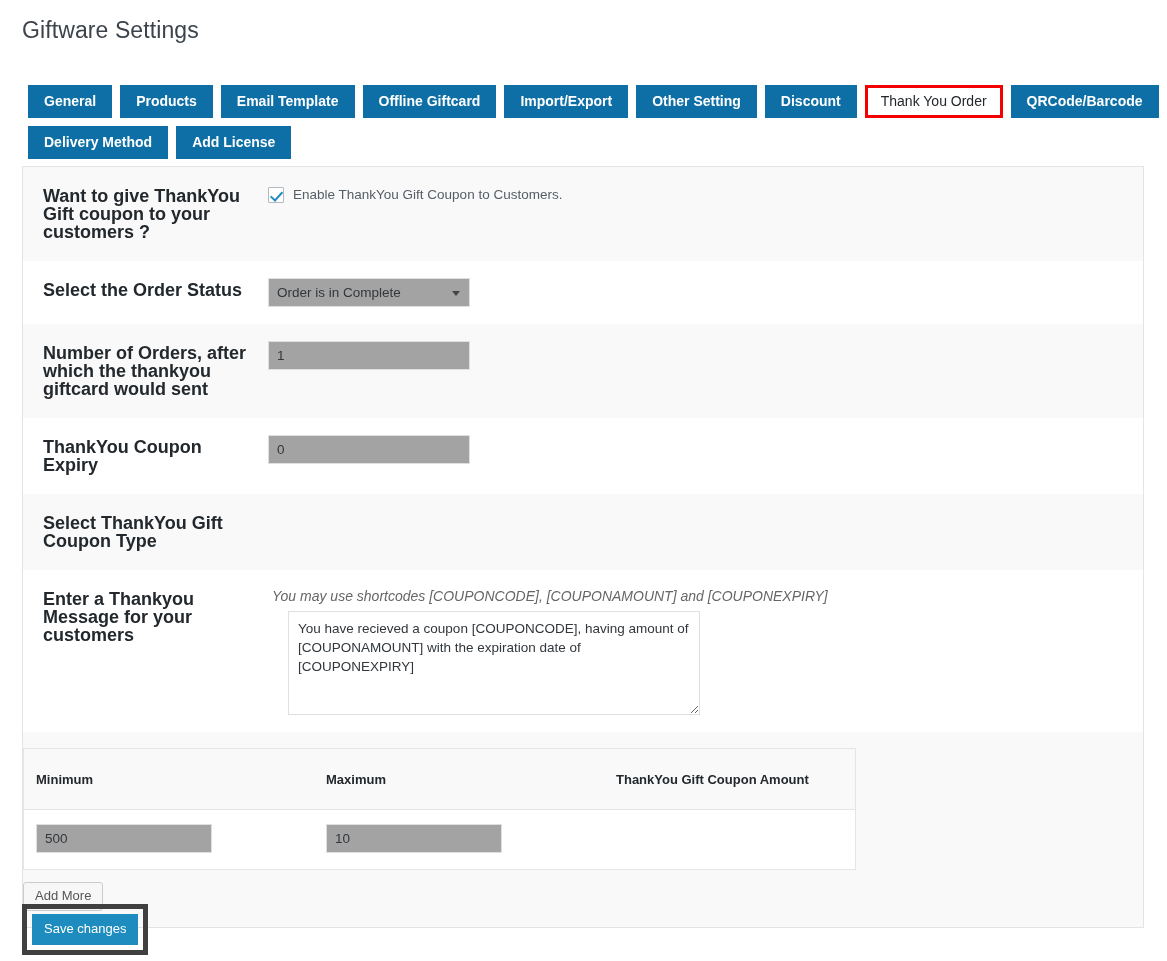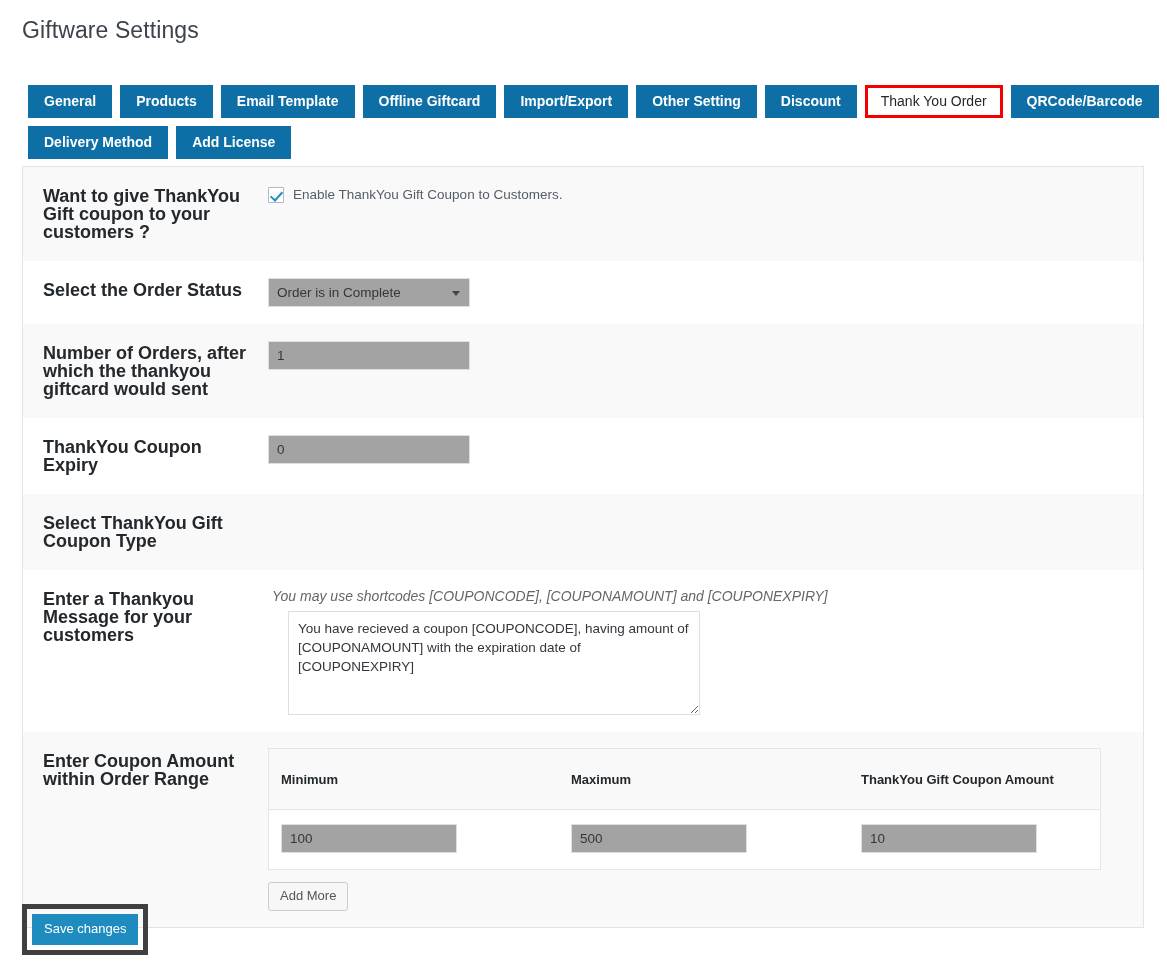--- a/index.html
+++ b/index.html
@@ -296,32 +296,28 @@
 
     <div class="row">
       <div class="row-label">Enter a Thankyou Message for your customers</div>
       <div class="row-field">
         <div class="hint">You may use shortcodes [COUPONCODE], [COUPONAMOUNT] and [COUPONEXPIRY]</div>
         <textarea class="ta" style="">You have recieved a coupon [COUPONCODE], having amount of [COUPONAMOUNT] with the expiration date of [COUPONEXPIRY]</textarea>
       </div>
     </div>
 
     <div class="row alt range-row">
-      <div class="row-label">Enter Coupon Amount within Order Range</div>
       <div class="row-field range-wrap">
         <div class="range-table">
           <div class="rt-head">
             <div class="c1">Minimum</div>
             <div class="c2">Maximum</div>
             <div class="c3">ThankYou Gift Coupon Amount</div>
           </div>
           <div class="rt-body">
-            <div class="c1">
-              <input class="txt" type="text" value="100" style="">
-            </div>
             <div class="c2">
               <input class="txt" type="text" value="500" style="">
             </div>
             <div class="c3">
               <input class="txt" type="text" value="10" style="">
             </div>
           </div>
         </div>
         <button class="add-more">Add More</button>
       </div>

